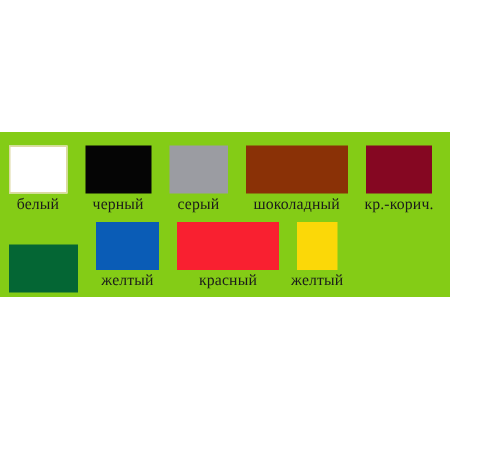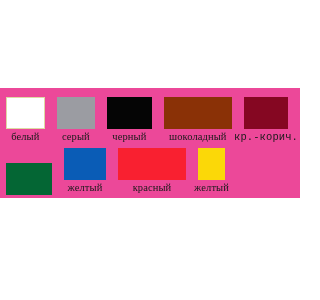--- a/index.html
+++ b/index.html
@@ -51,41 +51,41 @@
     line-height: 14px;
     color: #1b1b1b;
     white-space: nowrap;
     letter-spacing: 0.1px;
     margin-top: 1px;
   }
 </style>
 </head>
 <body>
 
-<div id="palette-figure" style="background: #ec4899;">
+<div id="palette-figure" style="background: #84cc16;">
   <div class="swatch-row" id="row-1">
       <div class="swatch-cell" style="width: 40px;">
         <div class="swatch-chip" style="background: rgb(255, 255, 255); border: 1px solid rgb(221, 217, 163);"></div>
         <div class="swatch-label" style="color: rgb(27, 27, 27);">белый</div>
       </div>
+      <div class="swatch-cell" style="width: 46px;">
+        <div class="swatch-chip" style="background: rgb(5, 5, 5);"></div>
+        <div class="swatch-label" style="color: rgb(27, 27, 27);">черный</div>
+      </div>
       <div class="swatch-cell" style="width: 40px;">
         <div class="swatch-chip" style="background: rgb(155, 156, 162);"></div>
         <div class="swatch-label" style="color: rgb(27, 27, 27);">серый</div>
-      </div>
-      <div class="swatch-cell" style="width: 46px;">
-        <div class="swatch-chip" style="background: rgb(5, 5, 5);"></div>
-        <div class="swatch-label" style="color: rgb(27, 27, 27);">черный</div>
       </div>
       <div class="swatch-cell" style="width: 71px;">
         <div class="swatch-chip" style="background: rgb(138, 49, 6);"></div>
         <div class="swatch-label" style="color: rgb(27, 27, 27);">шоколадный</div>
       </div>
       <div class="swatch-cell" style="width: 44px;">
         <div class="swatch-chip" style="background: rgb(133, 7, 34);"></div>
-        <div class="swatch-label" style="color: rgb(27, 27, 27); font-family: Liberation Mono, monospace;">кр.-корич.</div>
+        <div class="swatch-label" style="color: rgb(27, 27, 27);">кр.-корич.</div>
       </div>
     </div>
   <div class="swatch-row" id="row-2">
       <div class="swatch-cell" style="width: 46px;">
         <div class="swatch-chip" style="background: rgb(4, 102, 52);"></div>
       </div>
       <div class="swatch-cell" style="width: 42px;">
         <div class="swatch-chip" style="background: rgb(10, 92, 182);"></div>
         <div class="swatch-label" style="color: rgb(27, 27, 27);">желтый</div>
       </div>

